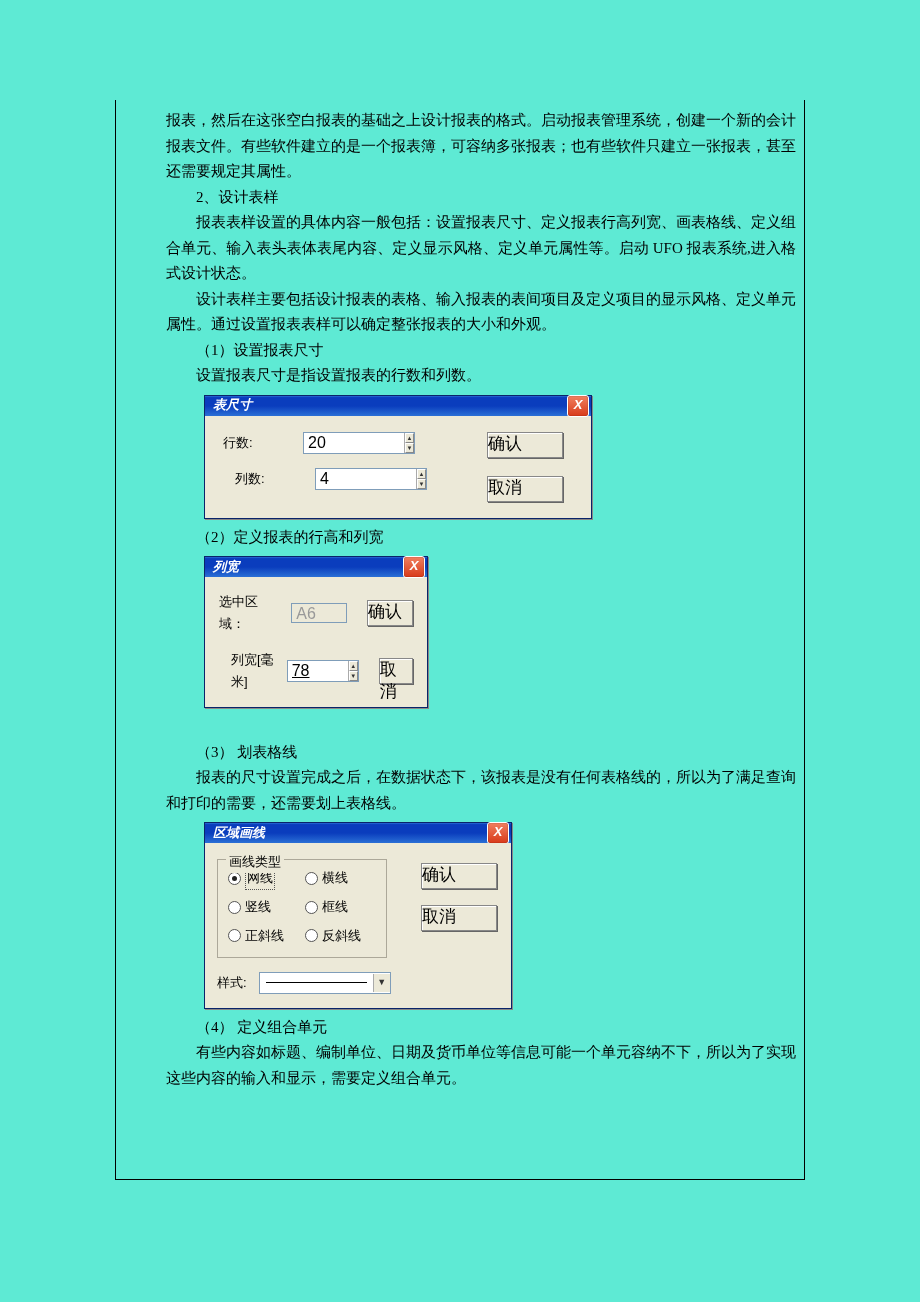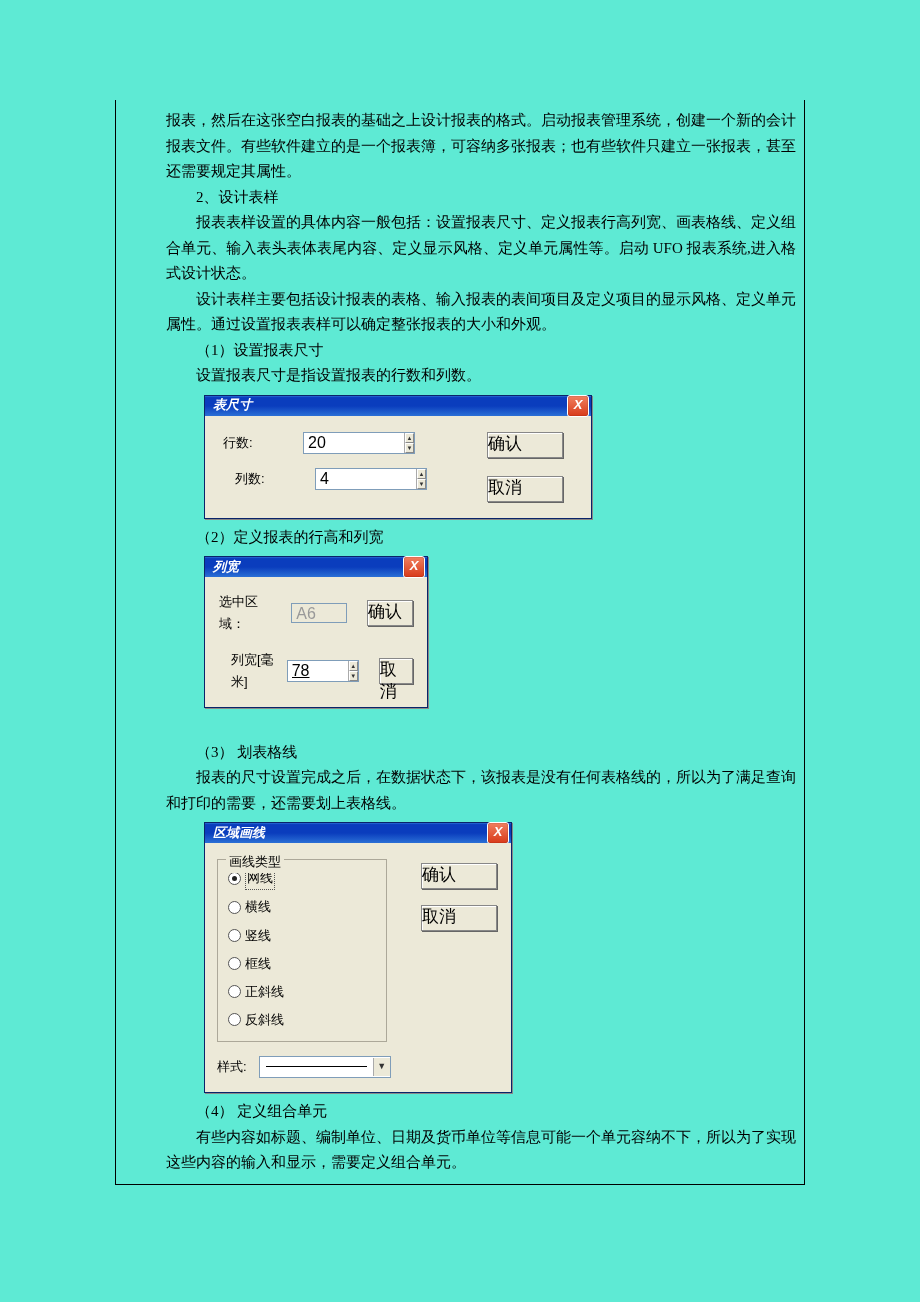--- a/index.html
+++ b/index.html
@@ -158,21 +158,21 @@
   .groupbox .legend {
     position: absolute;
     top: -9px;
     left: 8px;
     background: #ece9d8;
     padding: 0 3px;
     font-size: 13px;
   }
   .radios {
     display: grid;
-    grid-template-columns: 1fr;
+    grid-template-columns: 1fr 1fr;
     row-gap: 6px;
     column-gap: 6px;
   }
   .radio {
     display: flex;
     align-items: center;
     gap: 4px;
     font-size: 13px;
   }
   .radio .dot {

